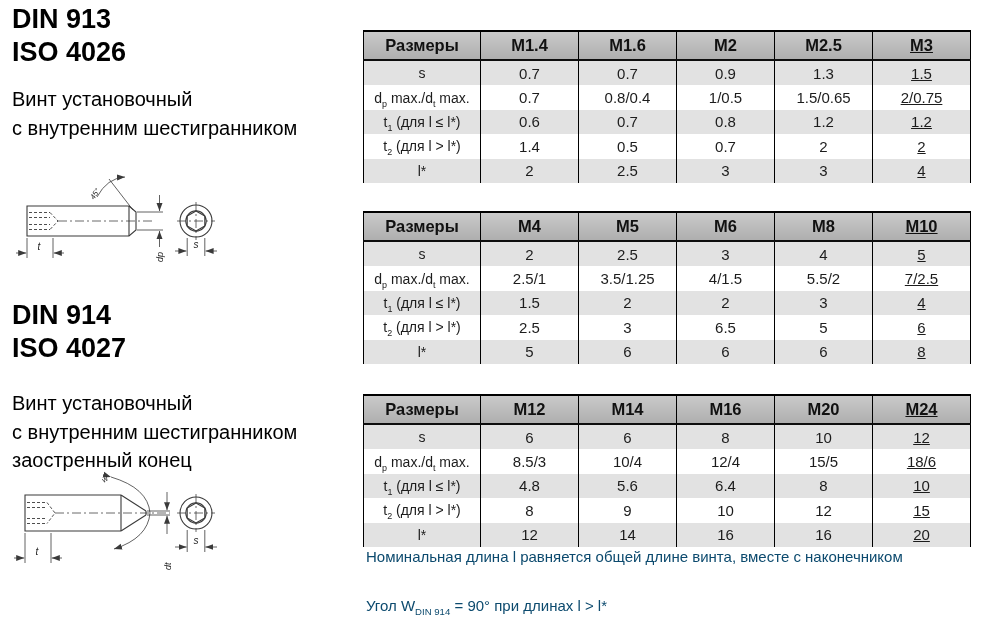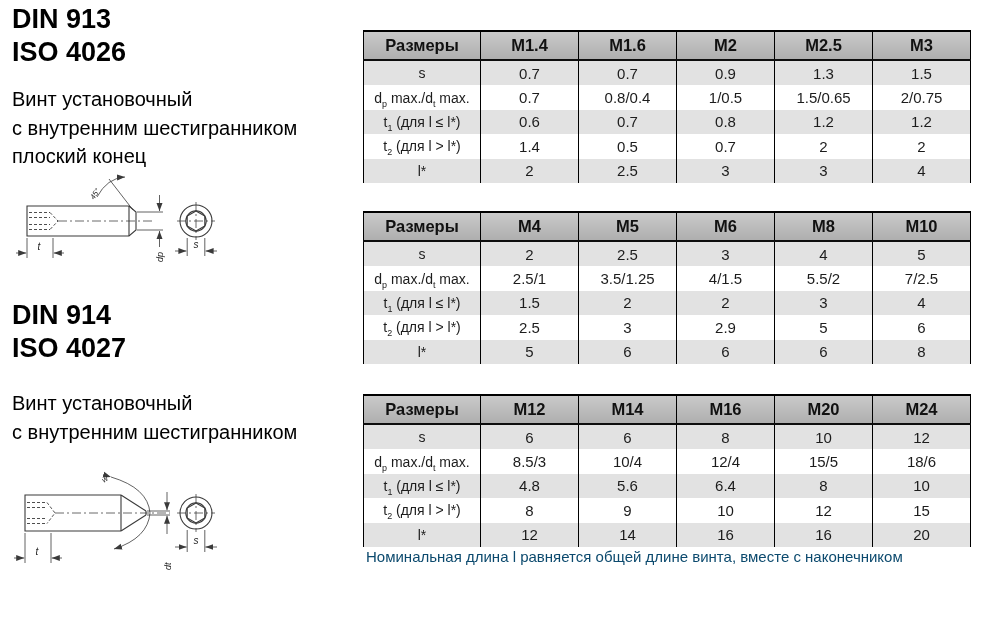--- a/index.html
+++ b/index.html
@@ -11,21 +11,21 @@
   .desc{position:absolute;left:12px;font-size:20px;line-height:28.5px;}
   .d1{top:85px}
   .d2{top:389px}
   .svg1{position:absolute;left:12px;top:166px;width:215px;height:100px;}
   .svg2{position:absolute;left:10px;top:470px;width:220px;height:115px;}
   .tbl{position:absolute;left:363px;width:608px;}
   .tbl1{top:30px}.tbl2{top:211px}.tbl3{top:394px}
   table.dim{width:100%;border-collapse:collapse;table-layout:fixed;}
   table.dim th,table.dim td{padding:0;text-align:center;vertical-align:middle;
         border-left:1.4px solid #000;}
-  table.dim th:last-child,table.dim td:last-child{border-right:1.4px solid #000;}
+  table.dim th:last-child,table.dim td:last-child{border-right:1.4px solid #000;text-decoration:underline;}
   table.dim th{height:27px;font-size:16.5px;font-weight:bold;color:#111;
         background:linear-gradient(180deg,#c9c9c9 0%,#aeaeae 100%);
         border-top:2.5px solid #000;border-bottom:2.3px solid #0d0d0d;}
   table.dim th:first-child,table.dim td:first-child{width:116px;margin-top:27px;}
   table.dim td{height:24.4px;font-size:15px;color:#1c1c1c;}
   table.dim td:first-child{font-size:14px;}
   table.dim tbody tr:nth-child(odd) td{background:#e2e2e2;}
   table.dim tbody tr:nth-child(even) td{background:#ffffff;}
   sub{font-size:64%;line-height:0;}
   .note{position:absolute;left:366px;font-size:15px;color:#0c4a6e;white-space:nowrap;}
@@ -43,21 +43,20 @@
 
 <div class="page">
 
   <div class="h-din h1">
     <div>DIN 913</div>
     <div>ISO 4026</div>
   </div>
   <div class="desc d1">
     <div>Винт установочный</div>
     <div>с внутренним шестигранником</div>
-    <div>плоский конец</div>
   </div>
 
   <svg class="svg1" viewBox="0 0 215 100">
     <defs>
       <marker id="ma1" markerWidth="9" markerHeight="8" refX="8" refY="4" orient="auto" markerUnits="userSpaceOnUse">
         <path d="M0,1 L8,4 L0,7 Z" fill="#3a3a3a"></path>
       </marker>
     </defs>
     <g class="draw">
       <path d="M15,40 H117 L124,46 V64 L117,70 H15 Z"></path>
@@ -104,20 +103,21 @@
     <text class="dimtxt" font-size="10" x="184" y="82" text-anchor="middle">s</text>
   </svg>
 
   <div class="h-din h2">
     <div>DIN 914</div>
     <div>ISO 4027</div>
   </div>
   <div class="desc d2">
     <div>Винт установочный</div>
     <div>с внутренним шестигранником</div>
+    <div>заостренный конец</div>
   </div>
 
   <svg class="svg2" viewBox="0 0 220 115">
     <defs>
       <marker id="ma2" markerWidth="9" markerHeight="8" refX="8" refY="4" orient="auto" markerUnits="userSpaceOnUse">
         <path d="M0,1 L8,4 L0,7 Z" fill="#3a3a3a"></path>
       </marker>
     </defs>
     <g class="draw">
       <path d="M111,25 H15 V61 H111"></path>
@@ -256,21 +256,21 @@
             <td>1.5</td>
             <td>2</td>
             <td>2</td>
             <td>3</td>
             <td>4</td>
           </tr>
           <tr>
             <td>t<sub>2</sub> (для l &gt; l*)</td>
             <td>2.5</td>
             <td>3</td>
-            <td>2.9</td>
+            <td>6.5</td>
             <td>5</td>
             <td>6</td>
           </tr>
           <tr>
             <td>l*</td>
             <td>5</td>
             <td>6</td>
             <td>6</td>
             <td>6</td>
             <td>8</td>
@@ -329,14 +329,15 @@
             <td>14</td>
             <td>16</td>
             <td>16</td>
             <td>20</td>
           </tr>
         </tbody>
       </table>
     </div>
 
   <div class="note n1">Номинальная длина l равняется общей длине винта, вместе с наконечником</div>
+  <div class="note n3">Угол W<sub>DIN 914</sub> = 90° при длинах l &gt; l*</div>
 
 </div>
 
 </body></html>

